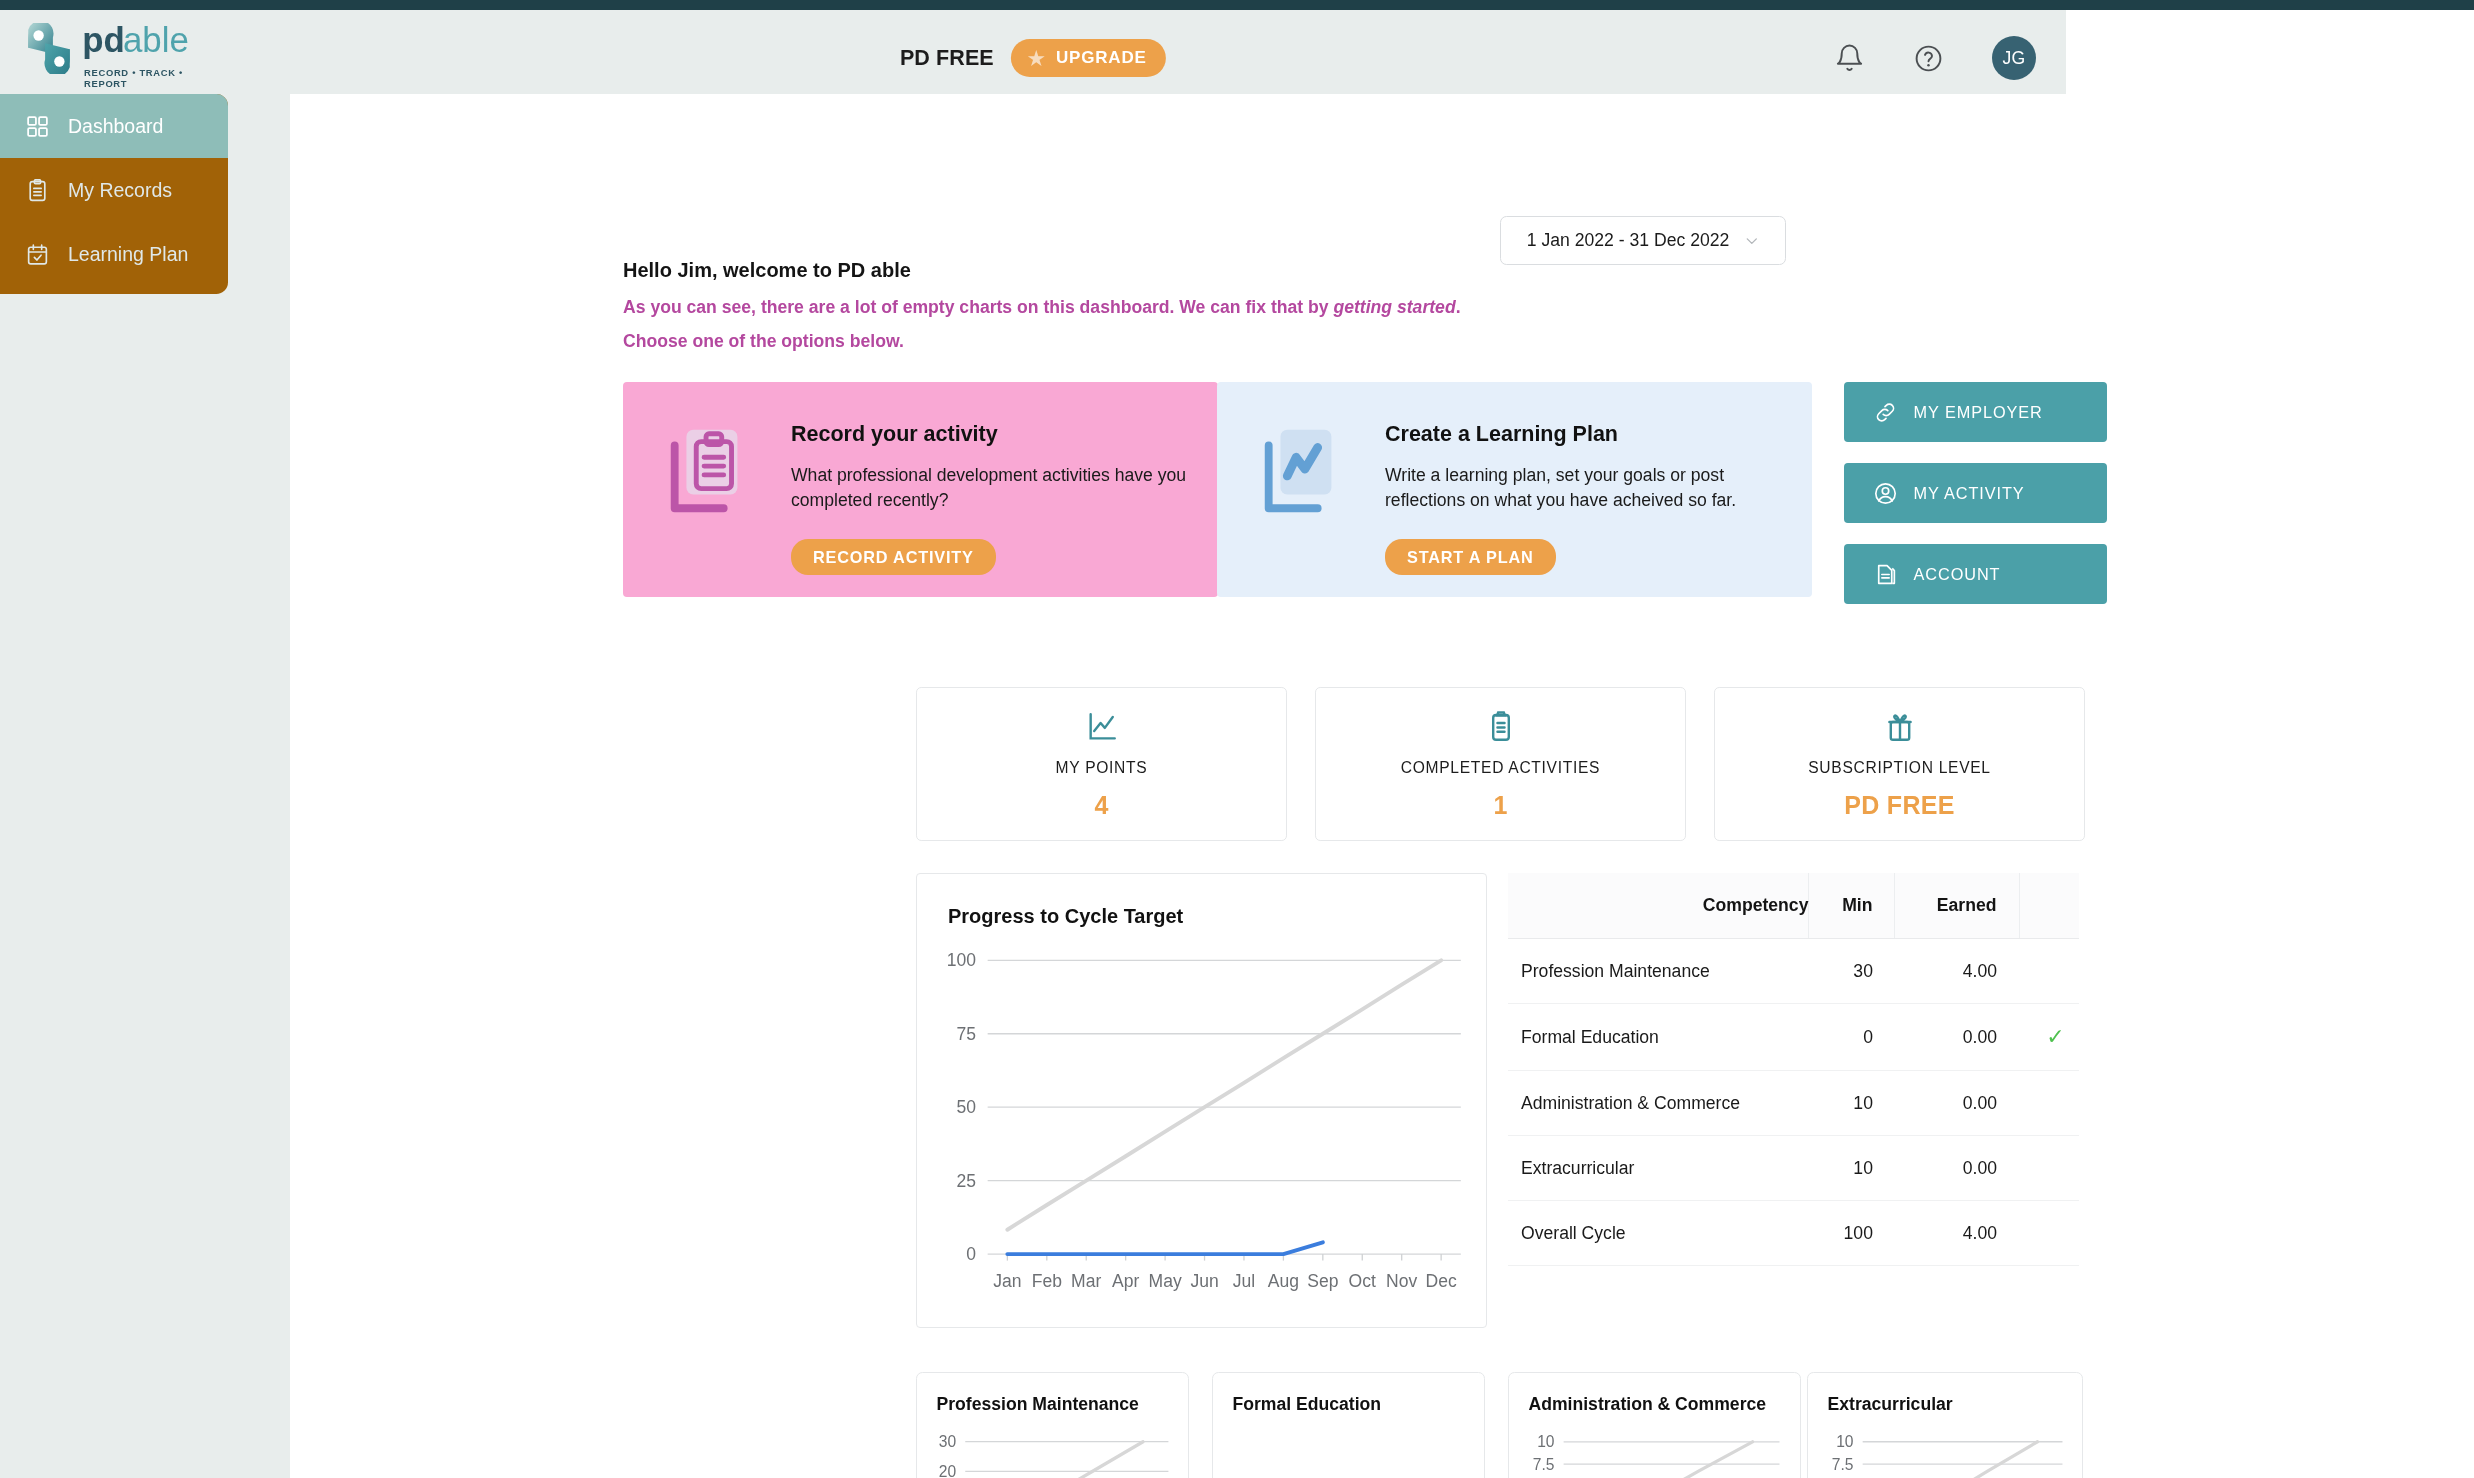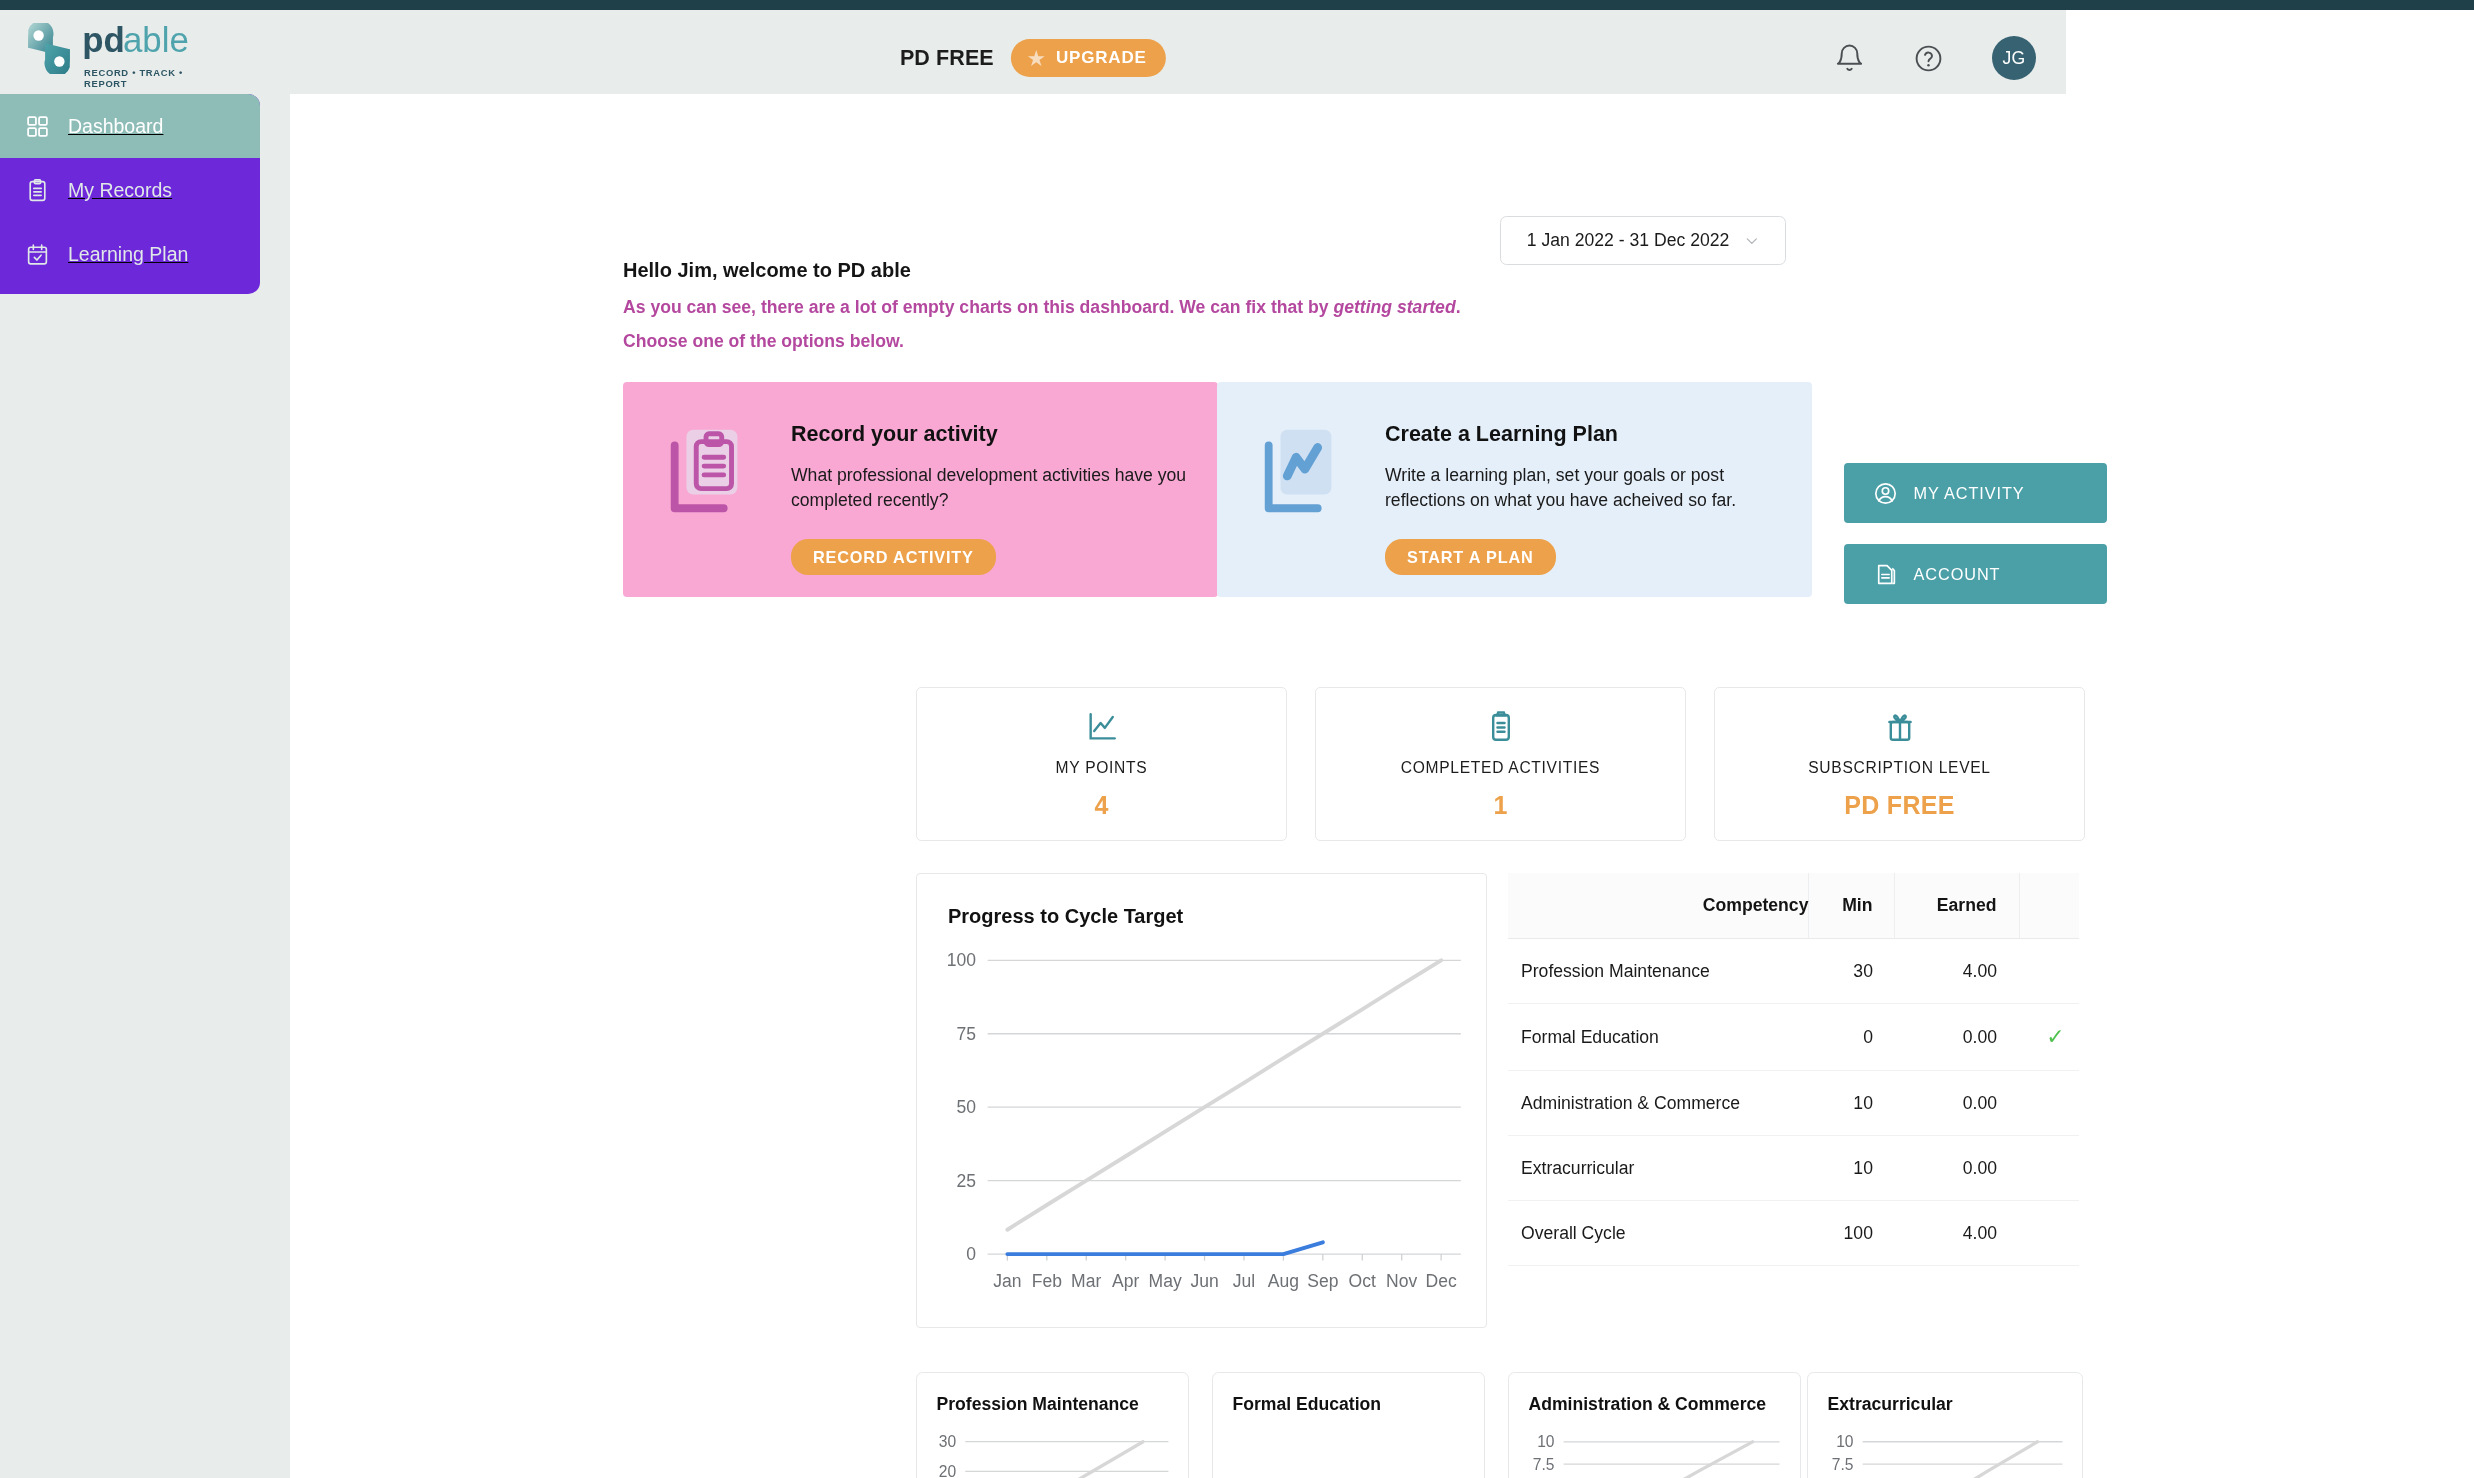--- a/index.html
+++ b/index.html
@@ -51,22 +51,22 @@
     color: #ffffff; font-size: 17.6px; font-weight: 500; letter-spacing: 0.3px;
     display: flex; align-items: center; justify-content: center; cursor: pointer;
   }
 
   
   .rail {
     position: absolute; left: 0; top: 94px; width: 290px; bottom: 0;
     background: #e8edec;
   }
   .sidebar {
-    position: absolute; left: 0; top: 94px; width: 260px; height: 200px;
-    background: #6d28d9; border-radius: 0 11.7px 11.7px 0; overflow: hidden; text-decoration: underline;
+    position: absolute; left: 0; top: 94px; width: 228px; height: 200px;
+    background: #a16207; border-radius: 0 11.7px 11.7px 0; overflow: hidden;
   }
   .nav-item {
     display: flex; align-items: center; gap: 18px;
     height: 64px; padding-left: 25px; cursor: pointer;
     color: #e0e8e8; font-size: 19.5px;
   }
   .nav-item.active { background: #8ebdb8; color: #ffffff; font-weight: 500; }
   .nav-icon { width: 25px; height: 25px; flex: 0 0 25px; }
 
   
@@ -309,20 +309,27 @@
       <svg class="card-illus" viewBox="0 0 100 100">
         <rect x="28" y="8" width="52" height="66" rx="7" fill="#cfe0f2"></rect>
         <path d="M16 24 L16 88 L66 88" fill="none" stroke="#63a0d4" stroke-width="8" stroke-linecap="round" stroke-linejoin="round"></path>
         <path d="M35 55 L44 36 L53 48 L66 26" fill="none" stroke="#63a0d4" stroke-width="9" stroke-linecap="round" stroke-linejoin="round"></path>
       </svg>
       <div class="card-title">Create a Learning Plan</div>
       <div class="card-body">Write a learning plan, set your goals or post reflections on what you have acheived so far.</div>
       <button class="card-btn">START A PLAN</button>
     </section>
 
+    <button class="quickbtn qb1">
+      <svg class="qicon" viewBox="0 0 24 24" fill="none" stroke="currentColor" stroke-width="1.6">
+        <path d="M9.8 13.8a4 4 0 0 0 5.7 0l3-3a4 4 0 0 0-5.7-5.7l-1.3 1.3" stroke-linecap="round"></path>
+        <path d="M14.2 10.2a4 4 0 0 0-5.7 0l-3 3a4 4 0 0 0 5.7 5.7l1.3-1.3" stroke-linecap="round"></path>
+      </svg>
+      <span>MY EMPLOYER</span>
+    </button>
     <button class="quickbtn qb2">
       <svg class="qicon" viewBox="0 0 24 24" fill="none" stroke="currentColor" stroke-width="1.6">
         <circle cx="12" cy="12" r="9.3"></circle>
         <circle cx="12" cy="9.6" r="3.1"></circle>
         <path d="M5.6 19.2a7 7 0 0 1 12.8 0" stroke-linecap="round"></path>
       </svg>
       <span>MY ACTIVITY</span>
     </button>
     <button class="quickbtn qb3">
       <svg class="qicon" viewBox="0 0 24 24" fill="none" stroke="currentColor" stroke-width="1.6">

